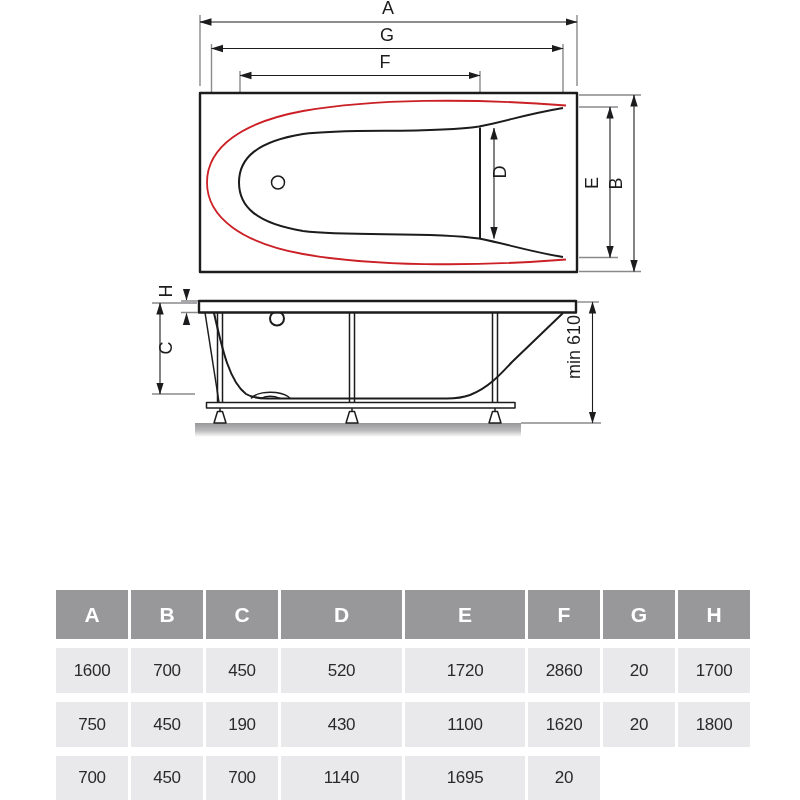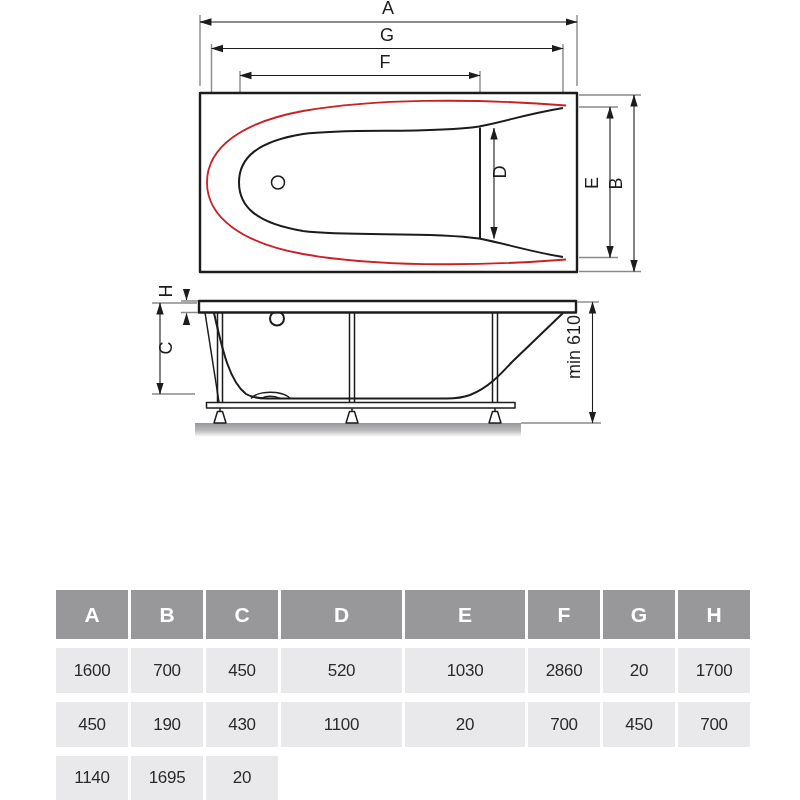--- a/index.html
+++ b/index.html
@@ -165,29 +165,32 @@
       <div class="hcell">C</div>
       <div class="hcell">D</div>
       <div class="hcell">E</div>
       <div class="hcell">F</div>
       <div class="hcell">G</div>
       <div class="hcell">H</div>
       <div class="vcell">1600</div>
       <div class="vcell">700</div>
       <div class="vcell">450</div>
       <div class="vcell">520</div>
-      <div class="vcell">1030</div>
+      <div class="vcell">1720</div>
       <div class="vcell">2860</div>
       <div class="vcell">20</div>
       <div class="vcell">1700</div>
+      <div class="vcell">750</div>
       <div class="vcell">450</div>
       <div class="vcell">190</div>
       <div class="vcell">430</div>
       <div class="vcell">1100</div>
+      <div class="vcell">1620</div>
       <div class="vcell">20</div>
+      <div class="vcell">1800</div>
       <div class="vcell">700</div>
       <div class="vcell">450</div>
       <div class="vcell">700</div>
       <div class="vcell">1140</div>
       <div class="vcell">1695</div>
       <div class="vcell">20</div>
     </div>
 
 </div>
 

